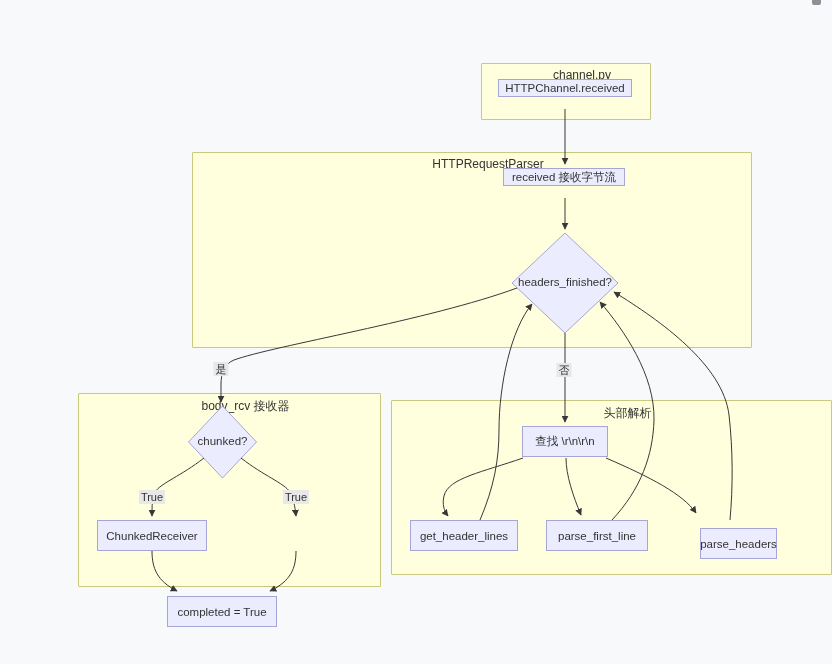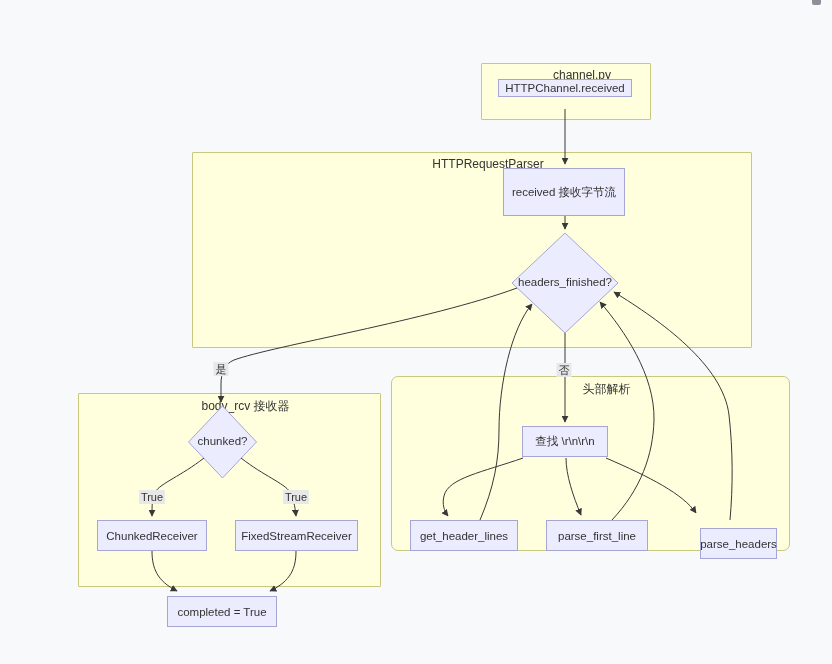--- a/index.html
+++ b/index.html
@@ -11,31 +11,31 @@
   html,body{background:var(--page-bg);}
   body{font-family:"Liberation Sans","DejaVu Sans",sans-serif; color:var(--text-color);}
   .stage{position:relative; width:832px; height:664px; overflow:hidden; background:var(--page-bg);}
 
   .cluster{position:absolute; background:var(--cluster-fill); border:1px solid var(--cluster-border); border-radius:1px; z-index:1;}
   .cluster-label{position:absolute; top:4px; left:0; width:100%; text-align:center; font-size:12px; color:var(--text-color); white-space:nowrap;padding-left:32px;}
 
   #c-channel{left:481px; top:63px;  width:170px; height:57px;}
   #c-parser {left:192px; top:152px; width:560px; height:196px;}
   #c-body   {left:78px;  top:393px; width:303px; height:194px;}
-  #c-header {left:391px; top:376px; width:399px; height:175px;border-radius:7px;}
+  #c-header {left:391px; top:400px; width:441px; height:175px;}
 
   svg.edges{position:absolute; left:0; top:0; z-index:2;}
   svg.edges path.edge{fill:none; stroke:var(--edge-color); stroke-width:1px;}
   svg.edges polygon.diamond{fill:var(--node-fill); stroke:var(--node-border); stroke-width:1px;}
   #arr path{fill:var(--edge-color); stroke:none;}
 
   .node{position:absolute; z-index:3; background:var(--node-fill); border:1px solid var(--node-border);
         display:flex; align-items:center; justify-content:center; font-size:11.5px; white-space:nowrap;}
   #n-http-channel {left:498px; top:79px;  width:134px; height:18px;}
-  #n-received     {left:503px; top:168px; width:122px; height:48px;}
+  #n-received     {left:503px; top:168px; width:122px; height:18px;}
   #n-chunked-rcv  {left:97px;  top:520px; width:110px; height:31px;}
   #n-fixed-stream {left:235px; top:520px; width:123px; height:31px;}
   #n-completed    {left:167px; top:596px; width:110px; height:31px;}
   #n-find-crlf    {left:522px; top:426px; width:86px;  height:31px;}
   #n-get-hdr      {left:410px; top:520px; width:108px; height:31px;}
   #n-parse-first  {left:546px; top:520px; width:102px; height:31px;}
   #n-parse-hdrs   {left:700px; top:520px; width:77px;  height:31px;margin-top:8px;}
 
   .diamond-label{position:absolute; z-index:3; text-align:center; font-size:11.5px; white-space:nowrap;}
   #d-headers-label{left:505px; top:276px; width:120px;}
@@ -91,21 +91,20 @@
     <path class="edge" marker-end="url(#arr)" d="M 566 458 C 566 475, 573 496, 581 515"></path>
     <path class="edge" marker-end="url(#arr)" d="M 606 458 C 650 477, 683 494, 696 513"></path>
     <path class="edge" marker-end="url(#arr)" d="M 480 520 C 494 487, 499 460, 499 430 C 499 385, 511 329, 532 304"></path>
     <path class="edge" marker-end="url(#arr)" d="M 612 520 C 641 489, 653 455, 654 420 C 655 375, 624 330, 600 302"></path>
     <path class="edge" marker-end="url(#arr)" d="M 730 520 C 733 487, 733 450, 729 415 C 723 365, 661 321, 614 292"></path>
   </svg>
 
   <div class="node" id="n-http-channel">HTTPChannel.received</div>
   <div class="node" id="n-received">received 接收字节流</div>
   <div class="node" id="n-chunked-rcv">ChunkedReceiver</div>
-  <div class="node" id="n-fixed-stream">FixedStreamReceiver</div>
   <div class="node" id="n-completed">completed = True</div>
   <div class="node" id="n-find-crlf">查找 \r\n\r\n</div>
   <div class="node" id="n-get-hdr">get_header_lines</div>
   <div class="node" id="n-parse-first">parse_first_line</div>
   <div class="node" id="n-parse-hdrs">parse_headers</div>
 
   <div class="diamond-label" id="d-headers-label">headers_finished?</div>
   <div class="diamond-label" id="d-chunked-label">chunked?</div>
 
   <div class="edge-label" id="el-yes">是</div>

